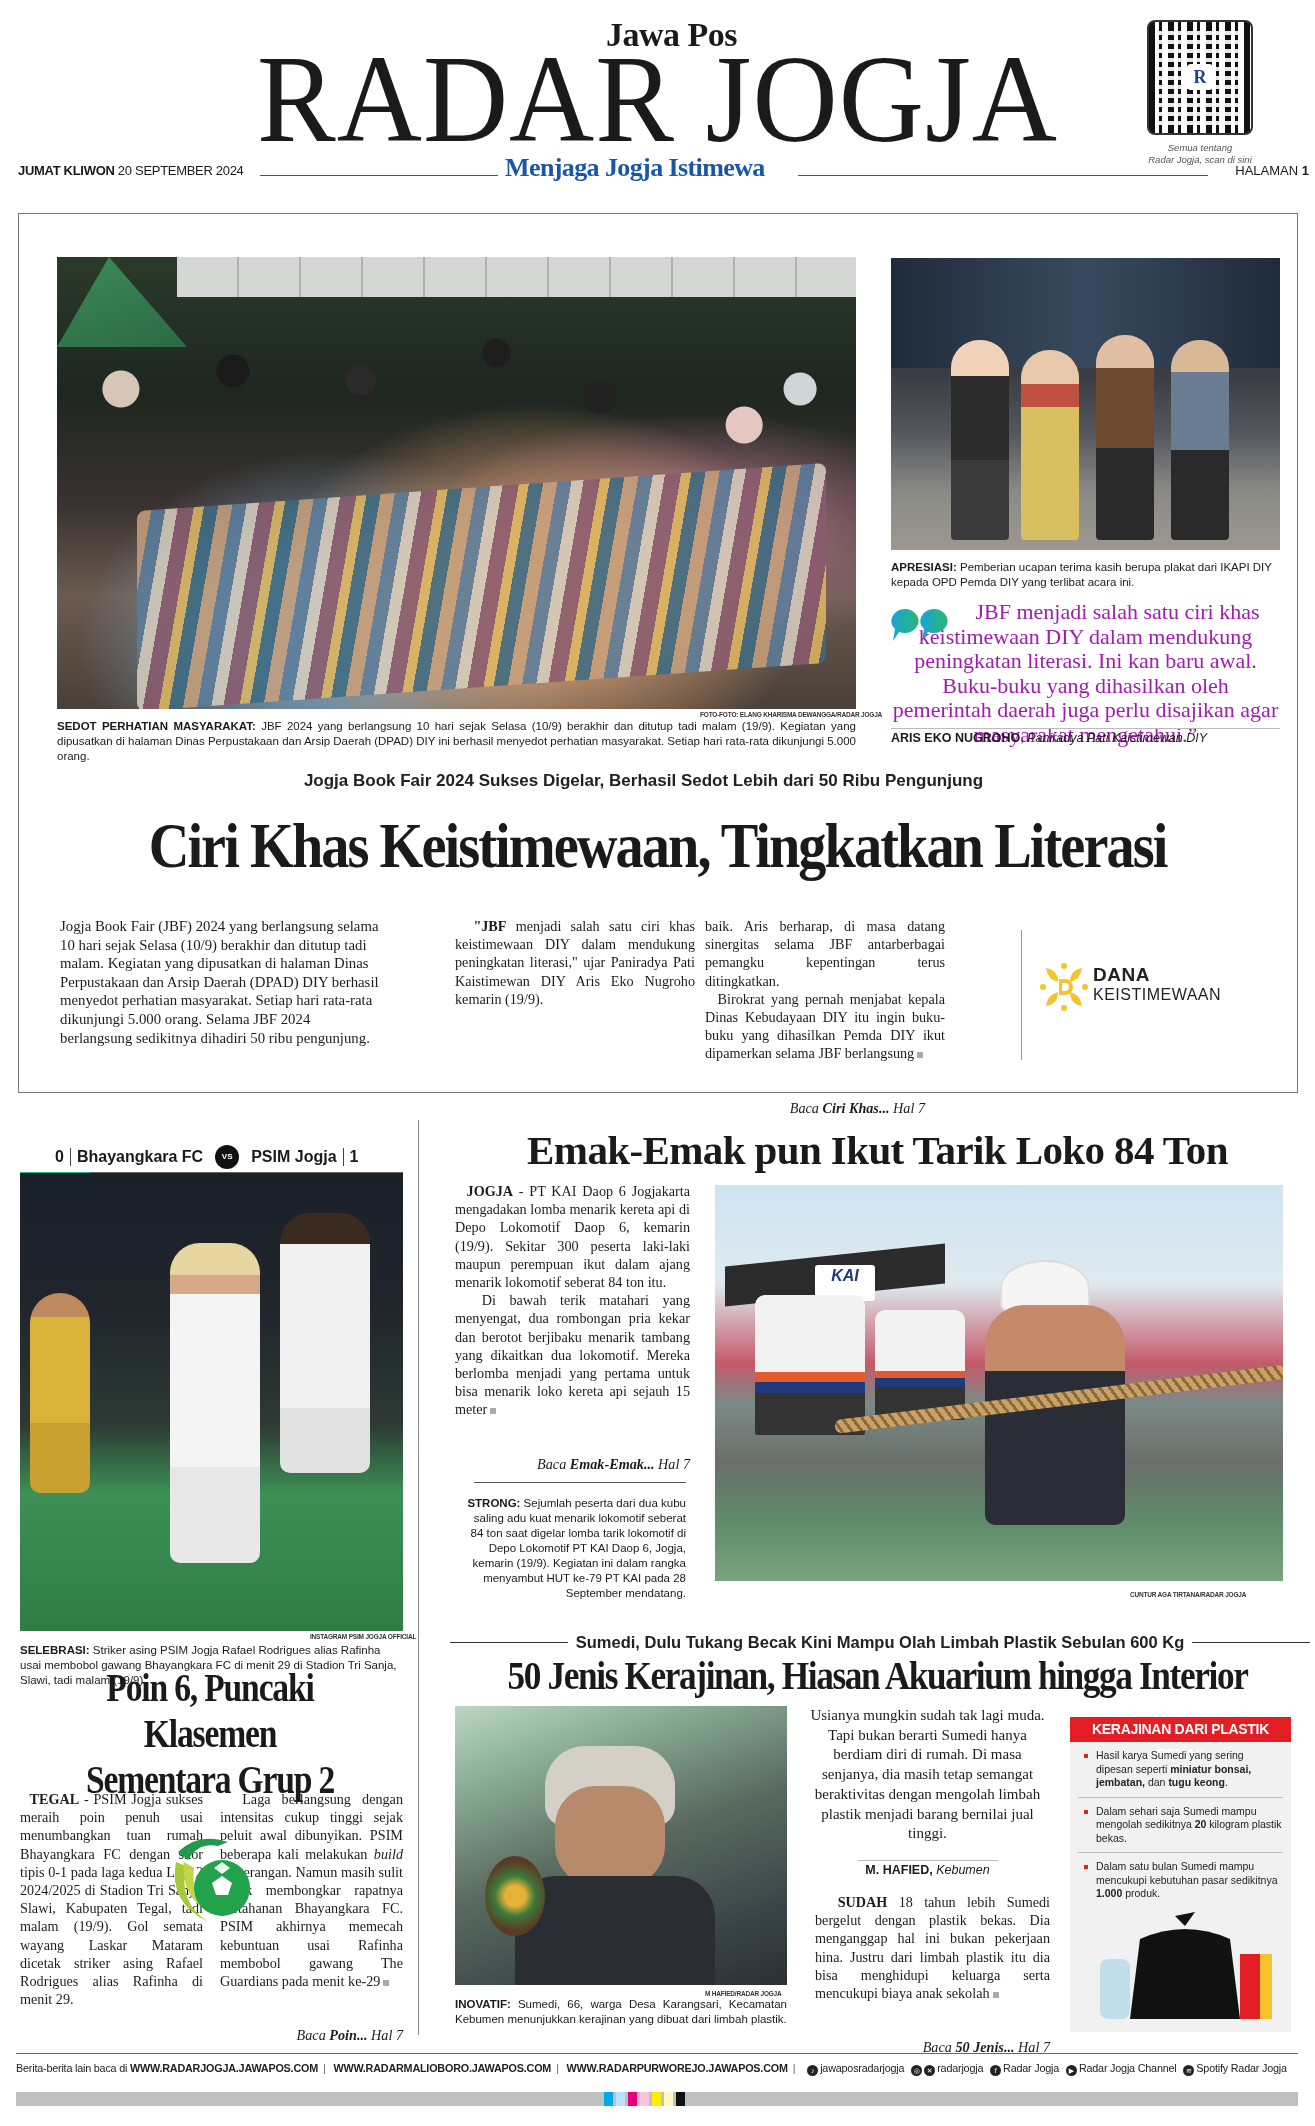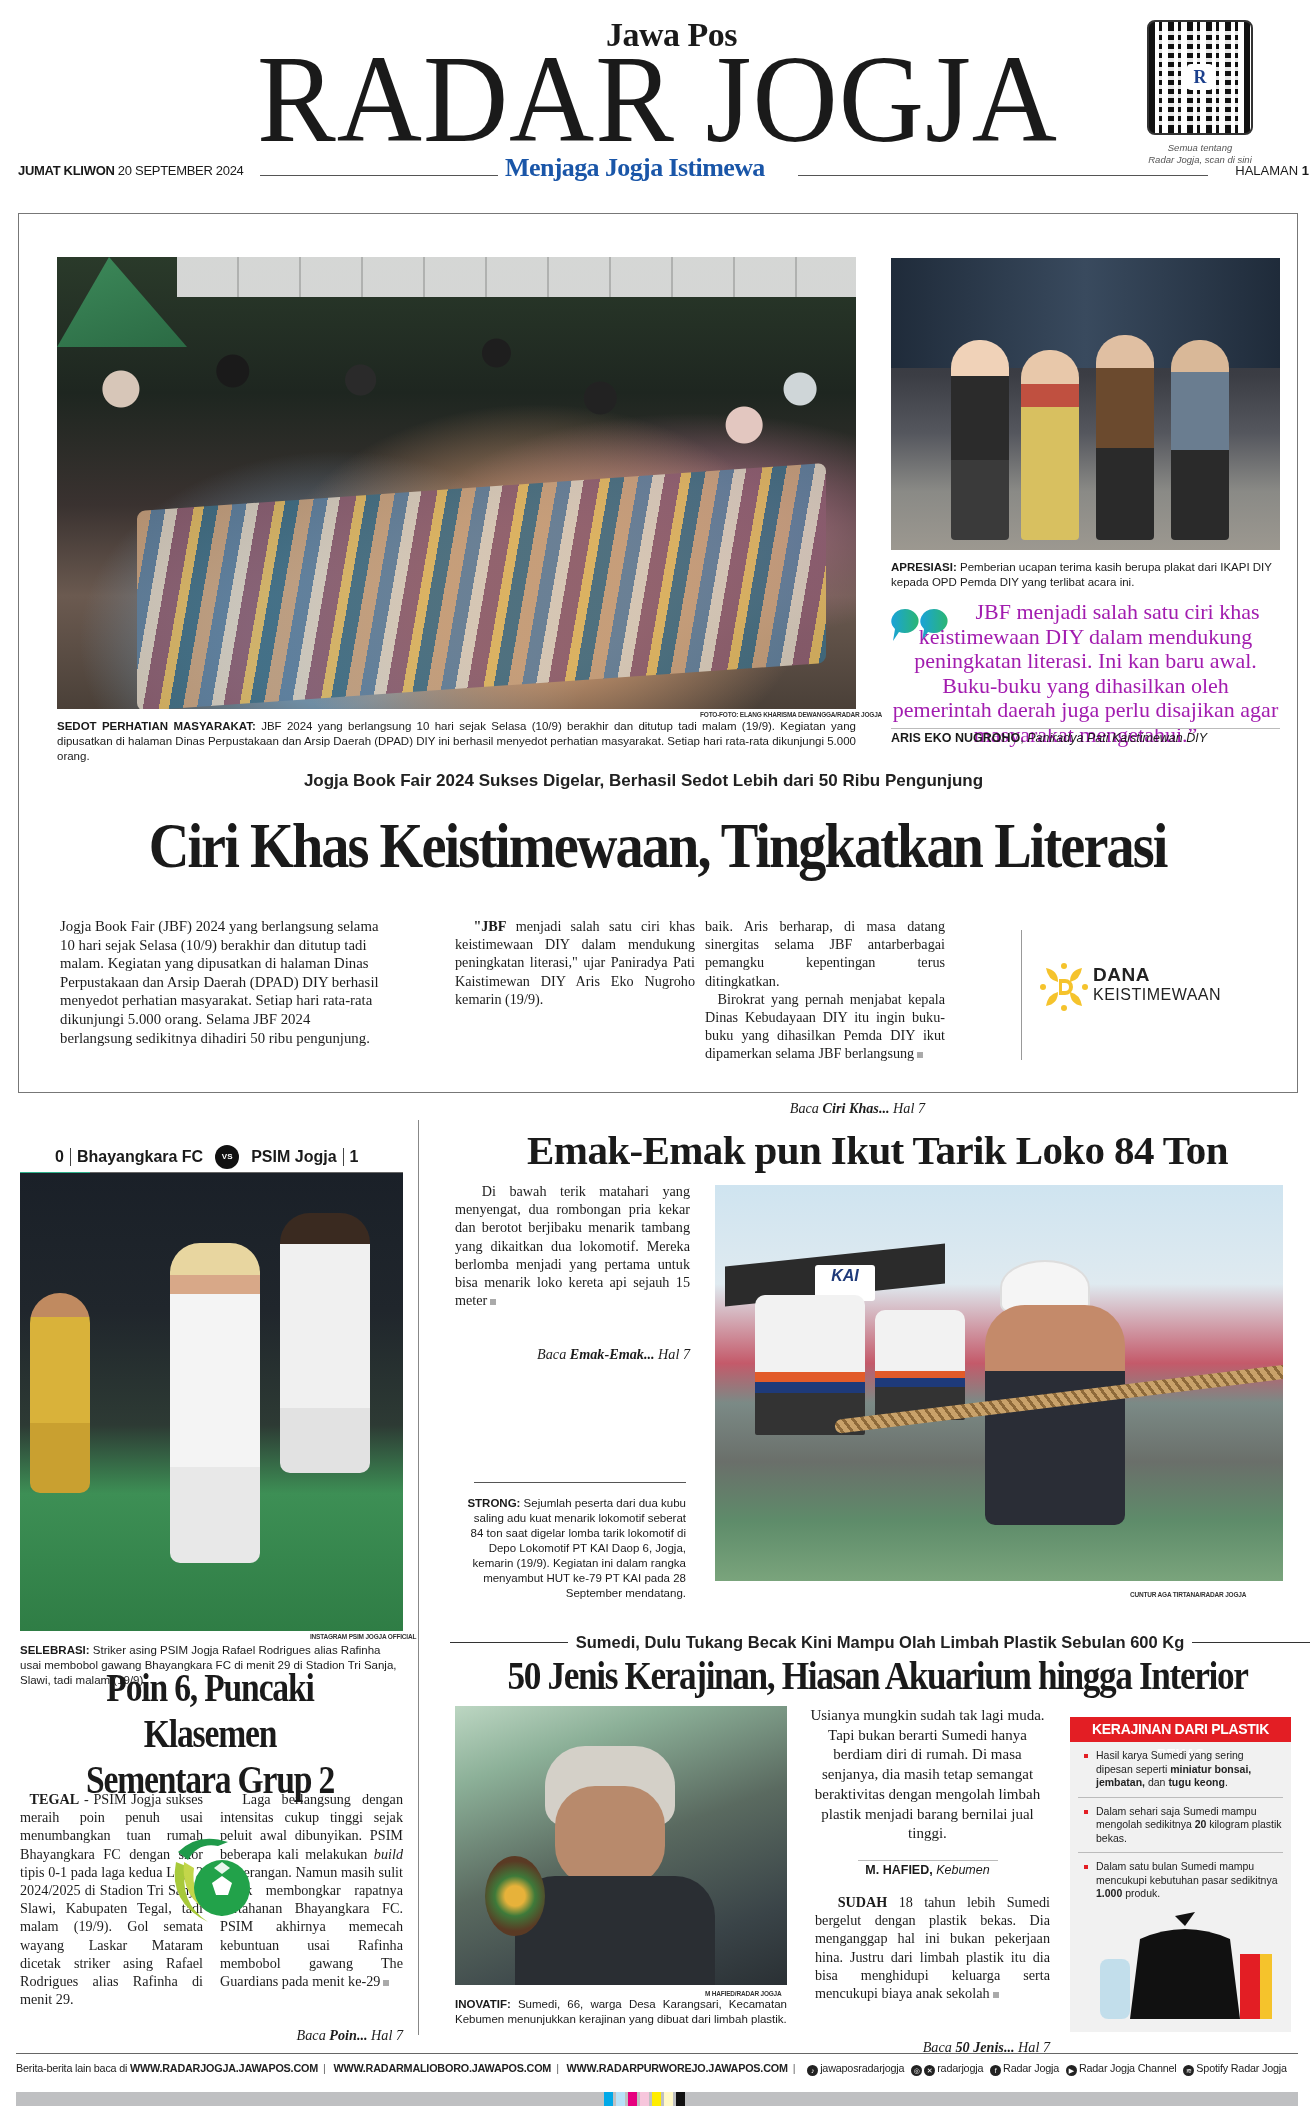--- a/index.html
+++ b/index.html
@@ -278,20 +278,21 @@
   <path d="M10 20 Q30 0 60 10 L50 14 Q30 10 20 28z" fill="#1f9a4a"></path>
   <path d="M8 30 Q0 70 40 90 Q10 70 18 34z" fill="#a7c93a"></path>
   <path d="M16 30 Q12 65 44 82 Q22 62 26 36z" fill="#c3d64a"></path>
   <circle cx="54" cy="56" r="28" fill="#22a24a"></circle>
   <polygon points="54,44 64,51 60,63 48,63 44,51" fill="#fff"></polygon>
   <polygon points="54,30 62,36 54,42 46,36" fill="#fff" opacity="0.9"></polygon>
 </svg>
 
 <div class="abs headline-train serif">Emak-Emak pun Ikut Tarik Loko 84 Ton</div>
 <div class="abs body train-col">
+  <p>&nbsp;&nbsp;<b>JOGJA</b><span> - PT KAI Daop 6 Jogjakarta mengadakan lomba menarik kereta api di Depo Lokomotif Daop 6, kemarin (19/9). Sekitar 300 peserta laki-laki maupun perempuan ikut dalam ajang menarik lokomotif seberat 84 ton itu.</span></p>
   <p>&nbsp;&nbsp;<span>Di bawah terik matahari yang menyengat, dua rombongan pria kekar dan berotot berjibaku menarik tambang yang dikaitkan dua lokomotif. Mereka berlomba menjadi yang pertama untuk bisa menarik loko kereta api sejauh 15 meter</span><span class="endmark"></span></p>
   <span class="baca" style="padding-right:0;"><span>Baca </span><b>Emak-Emak...</b><span> Hal 7</span></span>
 </div>
 <div class="abs train-rule"></div>
 <div class="abs caption-bold caption-train">
   <b>STRONG:</b>
   <span>Sejumlah peserta dari dua kubu saling adu kuat menarik lokomotif seberat 84 ton saat digelar lomba tarik lokomotif di Depo Lokomotif PT KAI Daop 6, Jogja, kemarin (19/9). Kegiatan ini dalam rangka menyambut HUT ke-79 PT KAI pada 28 September mendatang.</span>
 </div>
 <div class="abs photo photo-train">
   <div style="position:absolute; left:10px; top:70px; width:220px; height:40px; background:#2b2b2b; transform:skewY(-6deg);"></div>

